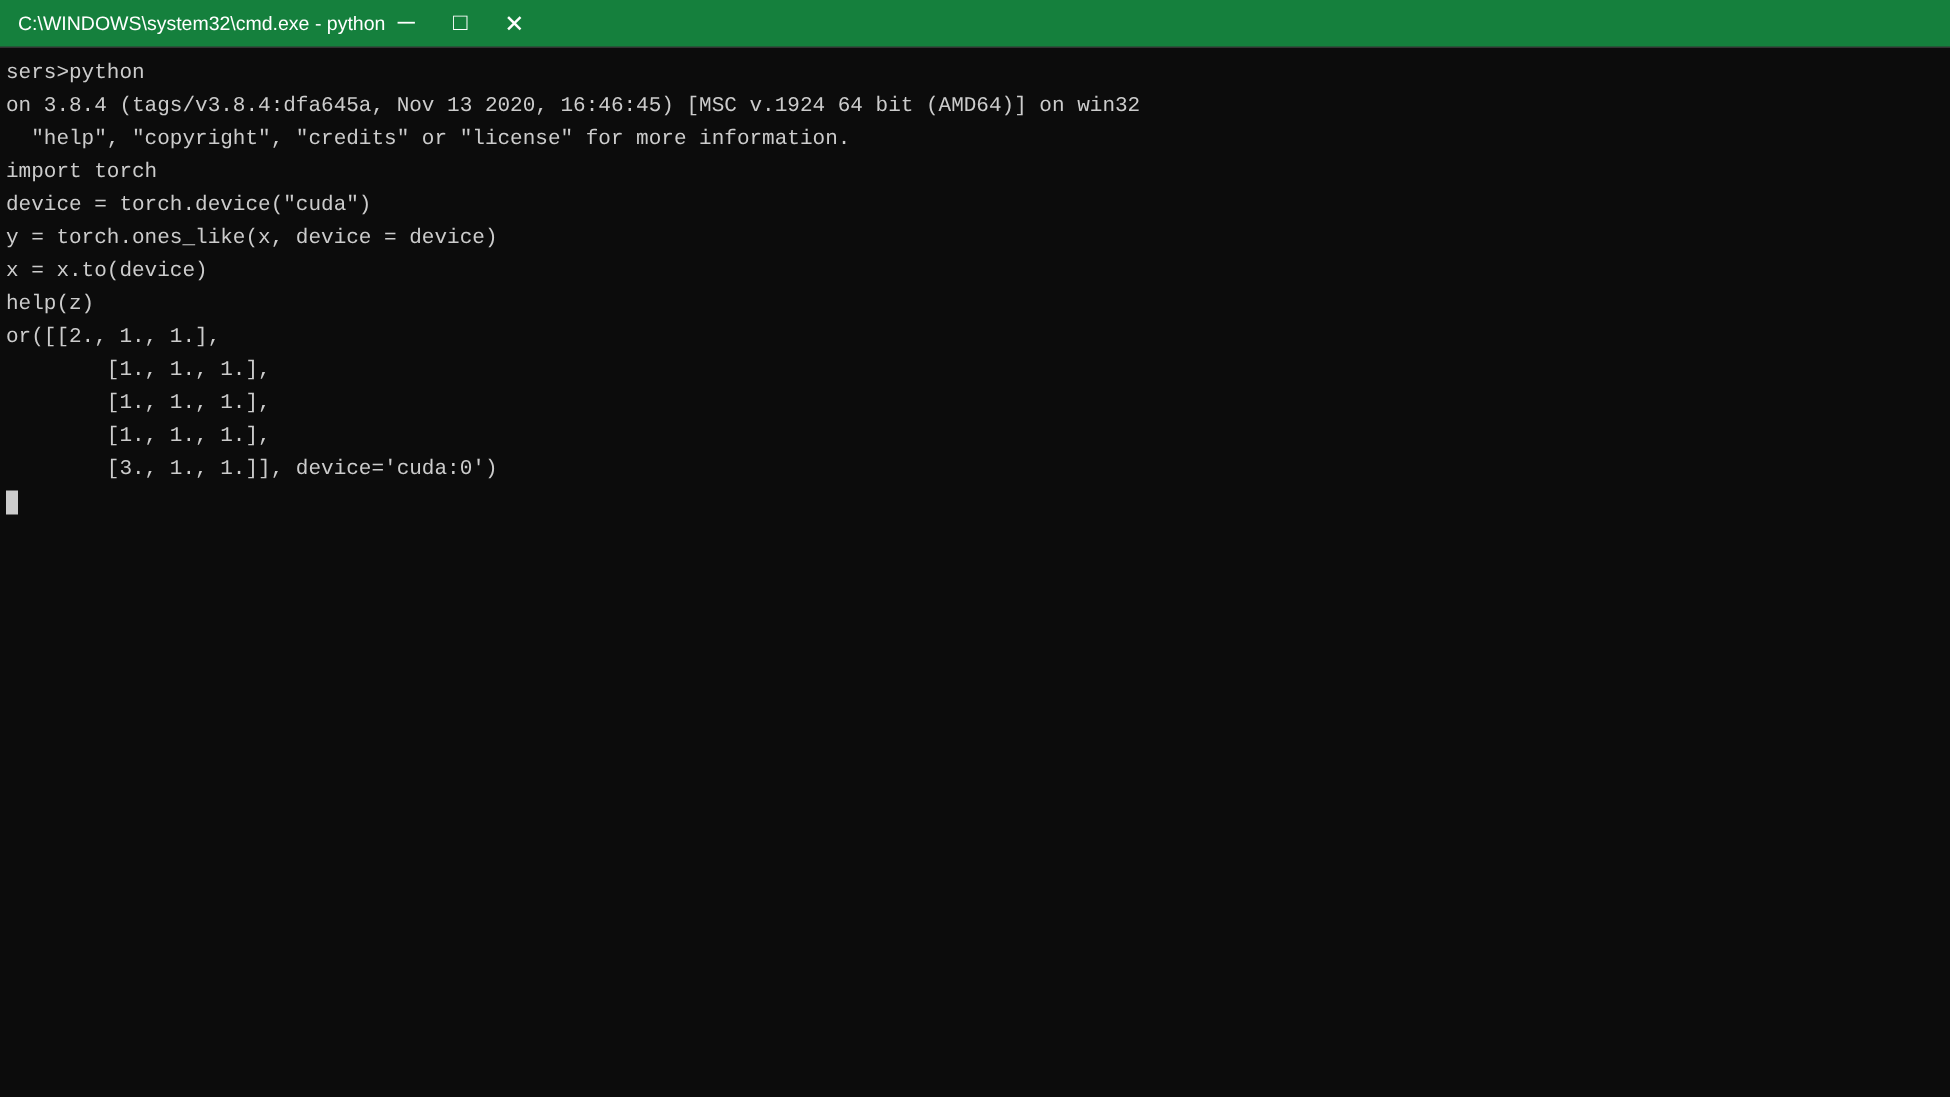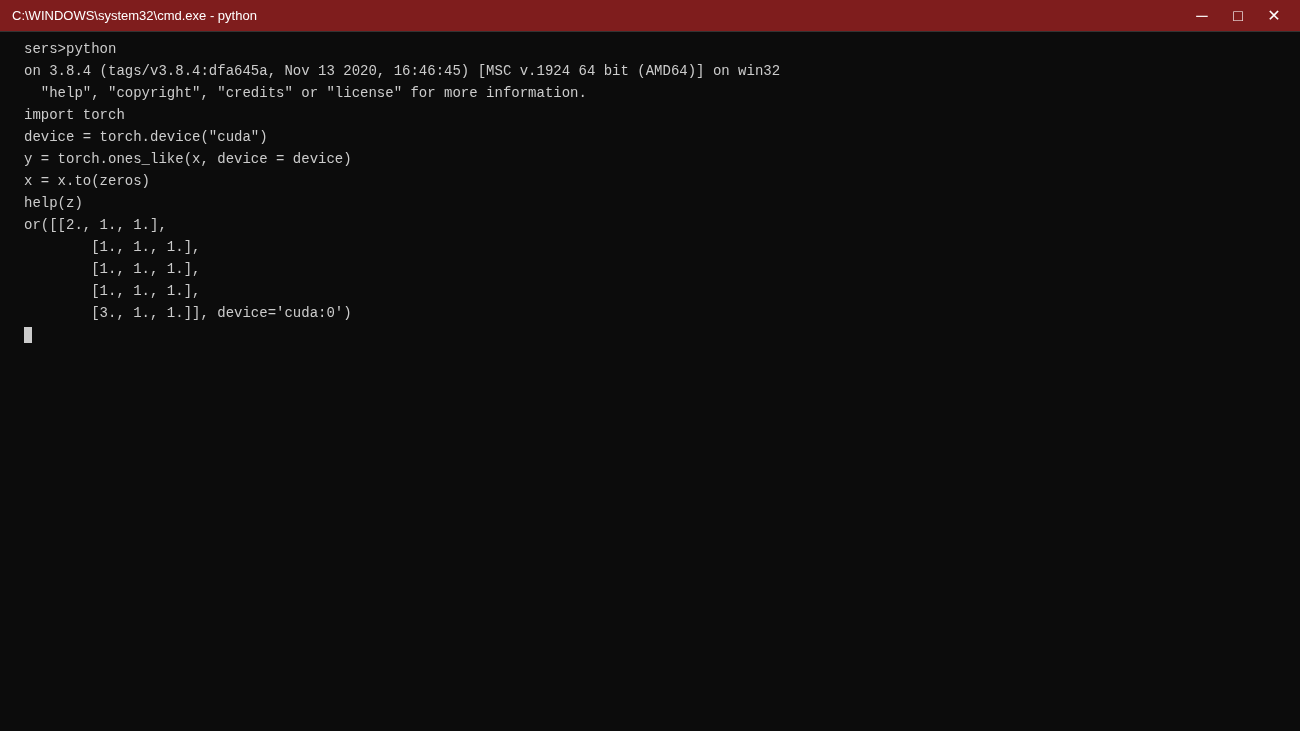--- a/index.html
+++ b/index.html
@@ -12,22 +12,22 @@
       width: 1300px;
       height: 731px;
       background: #000;
       font-family: 'Consolas', 'Courier New', monospace;
       overflow: hidden;
     }
 
     .title-bar {
       display: flex;
       align-items: center;
-      justify-content: space-between;
-      background: #7f1d1d;
+      justify-content: flex-start;
+      background: #15803d;
       height: 32px;
       padding: 0 12px;
       border-bottom: 1px solid #333;
     }
 
     .title-bar-text {
       color: #fff;
       font-size: 13px;
       font-family: 'Segoe UI', sans-serif;
     }
@@ -58,21 +58,20 @@
       height: calc(731px - 32px);
       overflow: hidden;
     }
 
     .terminal-line {
       color: #cccccc;
       font-size: 14px;
       line-height: 22px;
       white-space: pre;
       font-family: 'Consolas', 'Courier New', monospace;
-      margin-left: 20px;
     }
 
     .cursor {
       display: inline-block;
       width: 8px;
       height: 16px;
       background: #cccccc;
       vertical-align: text-bottom;
       animation: blink 1s step-end infinite;
     }
@@ -95,21 +94,21 @@
   </div>
 
   <div class="terminal-body">
     <div id="terminal-lines-container">
         <div class="terminal-line">sers&gt;python</div>
         <div class="terminal-line">on 3.8.4 (tags/v3.8.4:dfa645a, Nov 13 2020, 16:46:45) [MSC v.1924 64 bit (AMD64)] on win32</div>
         <div class="terminal-line">  "help", "copyright", "credits" or "license" for more information.</div>
         <div class="terminal-line">import torch</div>
         <div class="terminal-line">device = torch.device("cuda")</div>
         <div class="terminal-line">y = torch.ones_like(x, device = device)</div>
-        <div class="terminal-line">x = x.to(zeros)</div>
+        <div class="terminal-line">x = x.to(device)</div>
         <div class="terminal-line">help(z)</div>
         <div class="terminal-line">or([[2., 1., 1.],</div>
         <div class="terminal-line">        [1., 1., 1.],</div>
         <div class="terminal-line">        [1., 1., 1.],</div>
         <div class="terminal-line">        [1., 1., 1.],</div>
         <div class="terminal-line">        [3., 1., 1.]], device='cuda:0')</div>
       </div>
     <div class="terminal-line"><span class="cursor"></span></div>
   </div>
 </div>

